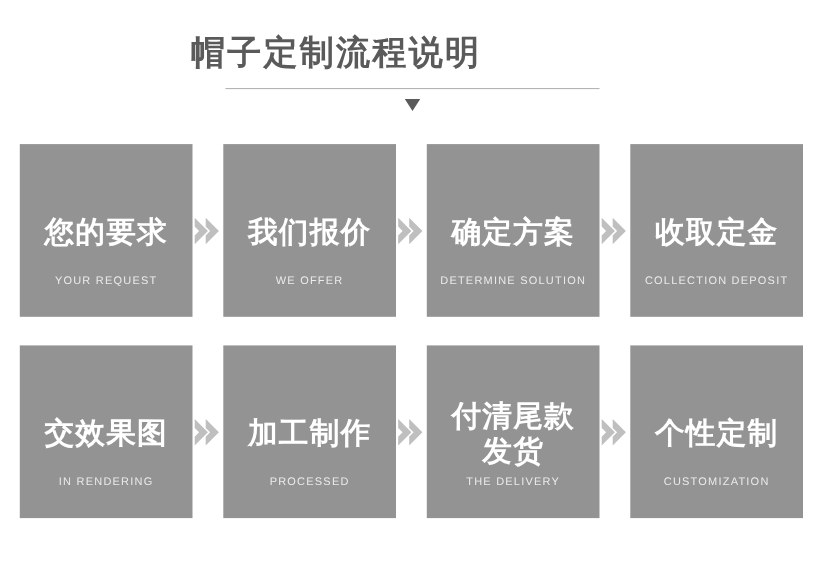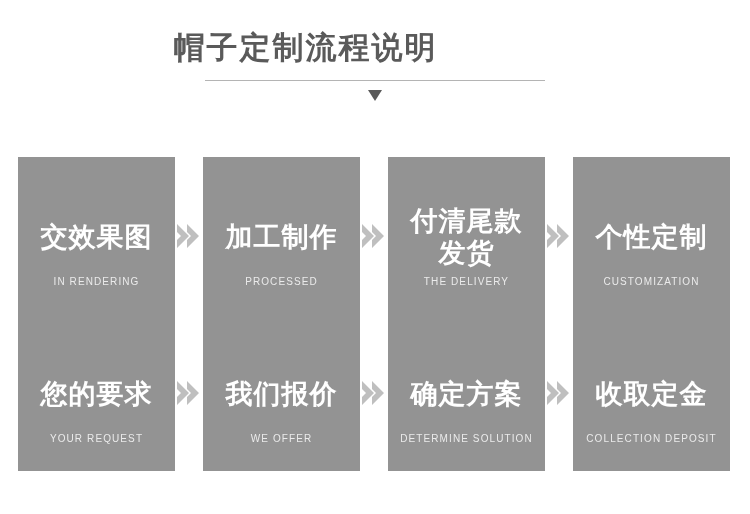--- a/index.html
+++ b/index.html
@@ -143,20 +143,65 @@
 <div class="page">
 
   <div class="header">
     <div class="header-title">帽子定制流程说明</div>
     <div class="header-rule"></div>
     <div class="header-caret"></div>
   </div>
 
   <div class="flow">
 
+    <div class="flow-row row-1">
+
+      <div class="step-card single">
+        <div class="step-cn">您的要求</div>
+        <div class="step-en">YOUR REQUEST</div>
+      </div>
+
+      <div class="arrow-gap">
+        <svg class="chevron-icon" viewBox="0 0 26 30">
+          <polygon points="1,3 13,15 1,27 1,19 5,15 1,11" fill="#bfbfbf"></polygon>
+          <polygon points="11,3 23,15 11,27 11,19 15,15 11,11" fill="#bfbfbf"></polygon>
+        </svg>
+      </div>
+
+      <div class="step-card single">
+        <div class="step-cn">我们报价</div>
+        <div class="step-en">WE OFFER</div>
+      </div>
+
+      <div class="arrow-gap">
+        <svg class="chevron-icon" viewBox="0 0 26 30">
+          <polygon points="1,3 13,15 1,27 1,19 5,15 1,11" fill="#bfbfbf"></polygon>
+          <polygon points="11,3 23,15 11,27 11,19 15,15 11,11" fill="#bfbfbf"></polygon>
+        </svg>
+      </div>
+
+      <div class="step-card single">
+        <div class="step-cn">确定方案</div>
+        <div class="step-en">DETERMINE SOLUTION</div>
+      </div>
+
+      <div class="arrow-gap">
+        <svg class="chevron-icon" viewBox="0 0 26 30">
+          <polygon points="1,3 13,15 1,27 1,19 5,15 1,11" fill="#bfbfbf"></polygon>
+          <polygon points="11,3 23,15 11,27 11,19 15,15 11,11" fill="#bfbfbf"></polygon>
+        </svg>
+      </div>
+
+      <div class="step-card single">
+        <div class="step-cn">收取定金</div>
+        <div class="step-en">COLLECTION DEPOSIT</div>
+      </div>
+
+    </div>
+
     <div class="flow-row row-2">
 
       <div class="step-card single">
         <div class="step-cn">交效果图</div>
         <div class="step-en">IN RENDERING</div>
       </div>
 
       <div class="arrow-gap">
         <svg class="chevron-icon" viewBox="0 0 26 30">
           <polygon points="1,3 13,15 1,27 1,19 5,15 1,11" fill="#bfbfbf"></polygon>
@@ -189,59 +234,14 @@
         </svg>
       </div>
 
       <div class="step-card single">
         <div class="step-cn">个性定制</div>
         <div class="step-en">CUSTOMIZATION</div>
       </div>
 
     </div>
 
-    <div class="flow-row row-1">
-
-      <div class="step-card single">
-        <div class="step-cn">您的要求</div>
-        <div class="step-en">YOUR REQUEST</div>
-      </div>
-
-      <div class="arrow-gap">
-        <svg class="chevron-icon" viewBox="0 0 26 30">
-          <polygon points="1,3 13,15 1,27 1,19 5,15 1,11" fill="#bfbfbf"></polygon>
-          <polygon points="11,3 23,15 11,27 11,19 15,15 11,11" fill="#bfbfbf"></polygon>
-        </svg>
-      </div>
-
-      <div class="step-card single">
-        <div class="step-cn">我们报价</div>
-        <div class="step-en">WE OFFER</div>
-      </div>
-
-      <div class="arrow-gap">
-        <svg class="chevron-icon" viewBox="0 0 26 30">
-          <polygon points="1,3 13,15 1,27 1,19 5,15 1,11" fill="#bfbfbf"></polygon>
-          <polygon points="11,3 23,15 11,27 11,19 15,15 11,11" fill="#bfbfbf"></polygon>
-        </svg>
-      </div>
-
-      <div class="step-card single">
-        <div class="step-cn">确定方案</div>
-        <div class="step-en">DETERMINE SOLUTION</div>
-      </div>
-
-      <div class="arrow-gap">
-        <svg class="chevron-icon" viewBox="0 0 26 30">
-          <polygon points="1,3 13,15 1,27 1,19 5,15 1,11" fill="#bfbfbf"></polygon>
-          <polygon points="11,3 23,15 11,27 11,19 15,15 11,11" fill="#bfbfbf"></polygon>
-        </svg>
-      </div>
-
-      <div class="step-card single">
-        <div class="step-cn">收取定金</div>
-        <div class="step-en">COLLECTION DEPOSIT</div>
-      </div>
-
-    </div>
-
   </div>
 </div>
 
 </body></html>

